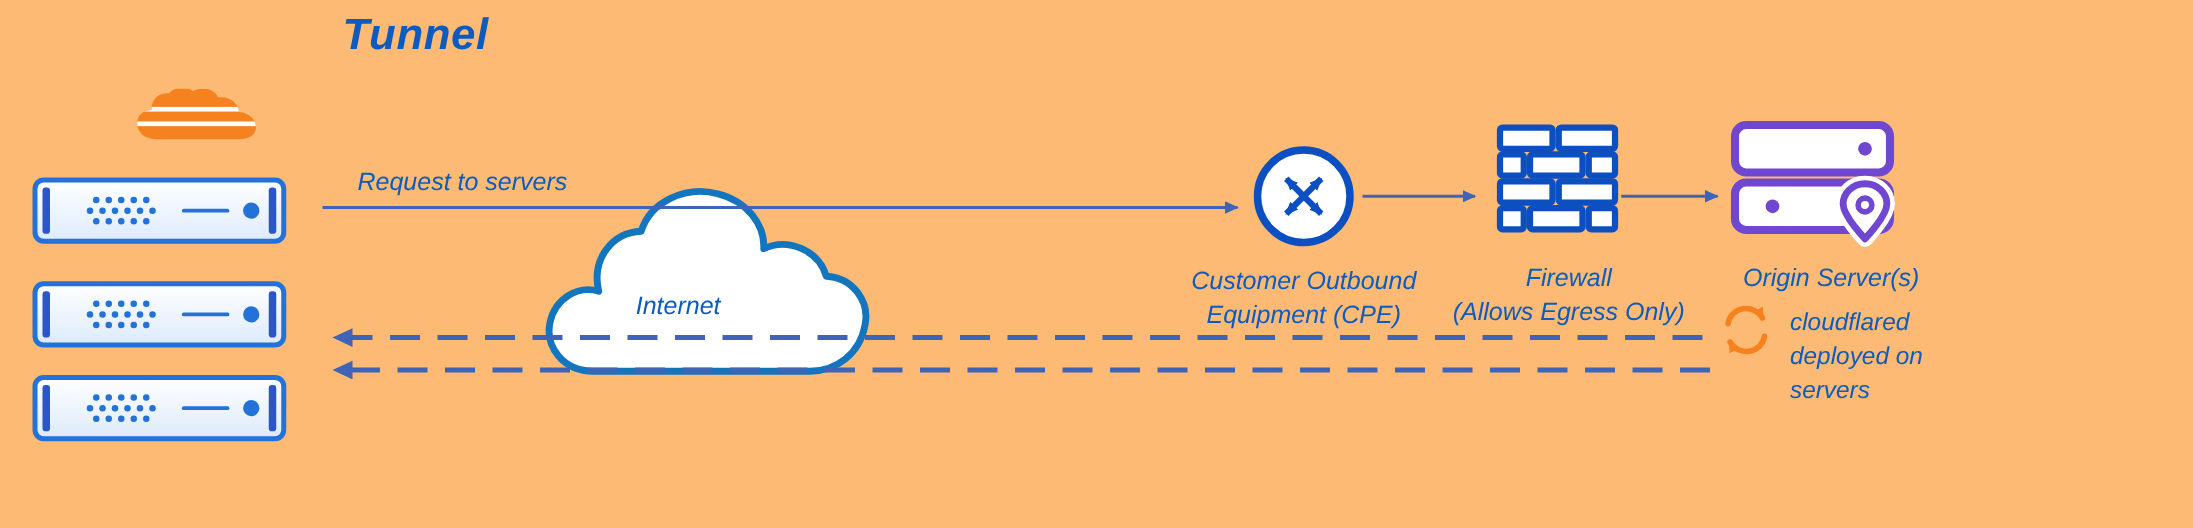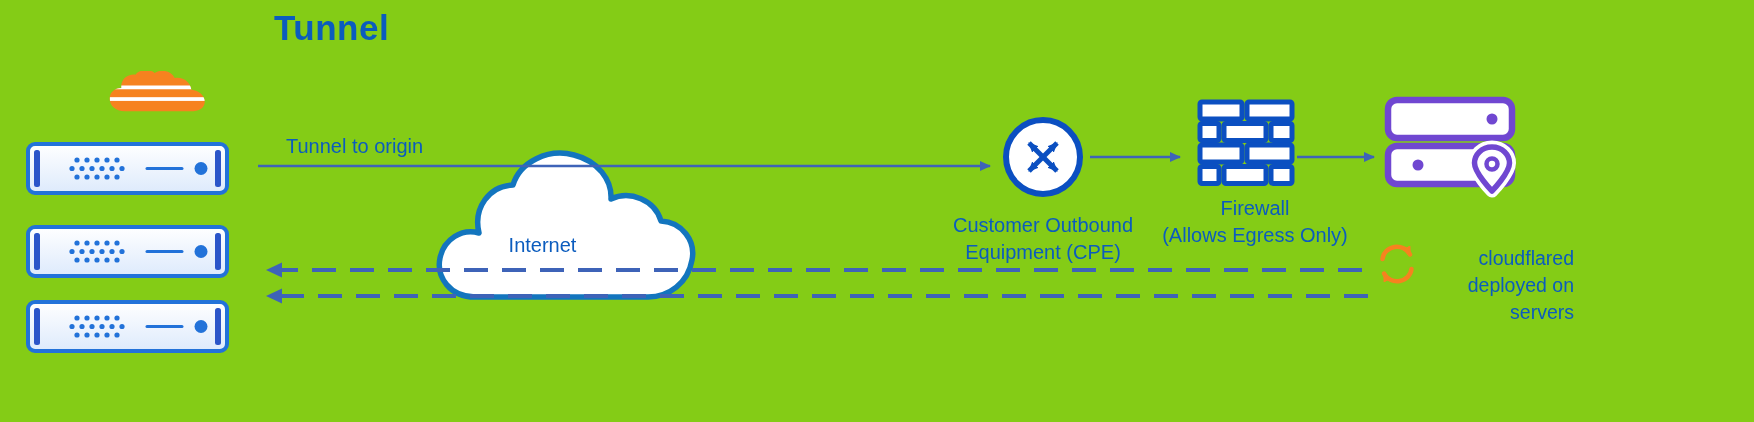--- a/index.html
+++ b/index.html
@@ -6,39 +6,40 @@
     --blue-text:#0b5cbe;
     --arrow-blue:#3e63b8;
     --cloud-stroke:#1375be;
     --icon-blue:#0b4fc1;
     --server-blue:#2272d9;
     --origin-purple:#7047d1;
     --cloudflare-orange:#f6821f;
   }
   html,body{margin:0;padding:0;background:#fff;}
   .canvas{
-    position:relative;width:1754px;height:422px;background:#84cc16;overflow:hidden;
+    position:relative;width:1754px;height:422px;background:#fdba74;overflow:hidden;
     font-family:"Liberation Sans", sans-serif;
+    font-style:italic;
   }
   .abs{position:absolute;}
   .label{position:absolute;color:var(--blue-text);font-size:20px;line-height:26px;}
   .pre{white-space:pre-line;}
   .center{text-align:center;}
   .title{
     position:absolute;left:274px;top:6px;color:var(--blue-text);
     font-size:35px;font-weight:700;line-height:44px;letter-spacing:0.5px;
   }
   .wordmark{
     position:absolute;left:32px;top:112px;color:#111111;
     font-size:23px;font-weight:800;letter-spacing:2.2px;line-height:24px;white-space:nowrap;
   }
   .wordmark sup{font-size:10px;font-weight:700;letter-spacing:0;}
   .cloudflared-note{
     position:absolute;left:1432px;top:245px;width:142px;
-    color:var(--blue-text);font-size:19.5px;line-height:27px;text-align:right;
+    color:var(--blue-text);font-size:19.5px;line-height:27px;
   }
   svg{display:block;}
 </style>
 </head>
 <body>
 
 <div class="canvas">
 
   <svg width="0" height="0" style="position:absolute" aria-hidden="true">
     <defs>
@@ -153,21 +154,22 @@
     </g>
   </svg>
 
   <svg class="abs" style="left:1374px;top:243px" width="46" height="42" viewBox="0 0 46 42">
     <g fill="none" stroke="#f6821f" stroke-width="4.5" stroke-linecap="round">
       <path d="M 8.5 16 A 14.5 13.5 0 0 1 36 11.5" marker-end="url(#mOrange)"></path>
       <path d="M 37.5 26 A 14.5 13.5 0 0 1 10 30.5" marker-end="url(#mOrange)"></path>
     </g>
   </svg>
 
-  <div class="label" style="left:286px;top:133px">Tunnel to origin</div>
+  <div class="label" style="left:286px;top:133px">Request to servers</div>
   <div class="label center" style="left:470px;top:232px;width:145px">Internet</div>
   <div class="label center pre" style="left:938px;top:212px;width:210px;line-height:27px">Customer Outbound
 Equipment (CPE)</div>
-  <div class="label center pre" style="left:1143px;top:195px;width:224px;line-height:27px">Firewall
+  <div class="label center pre" style="left:1143px;top:210px;width:224px;line-height:27px">Firewall
 (Allows Egress Only)</div>
+  <div class="label center" style="left:1375px;top:210px;width:180px">Origin Server(s)</div>
   <div class="cloudflared-note">cloudflared deployed on servers</div>
 
 </div>
 
 </body></html>

